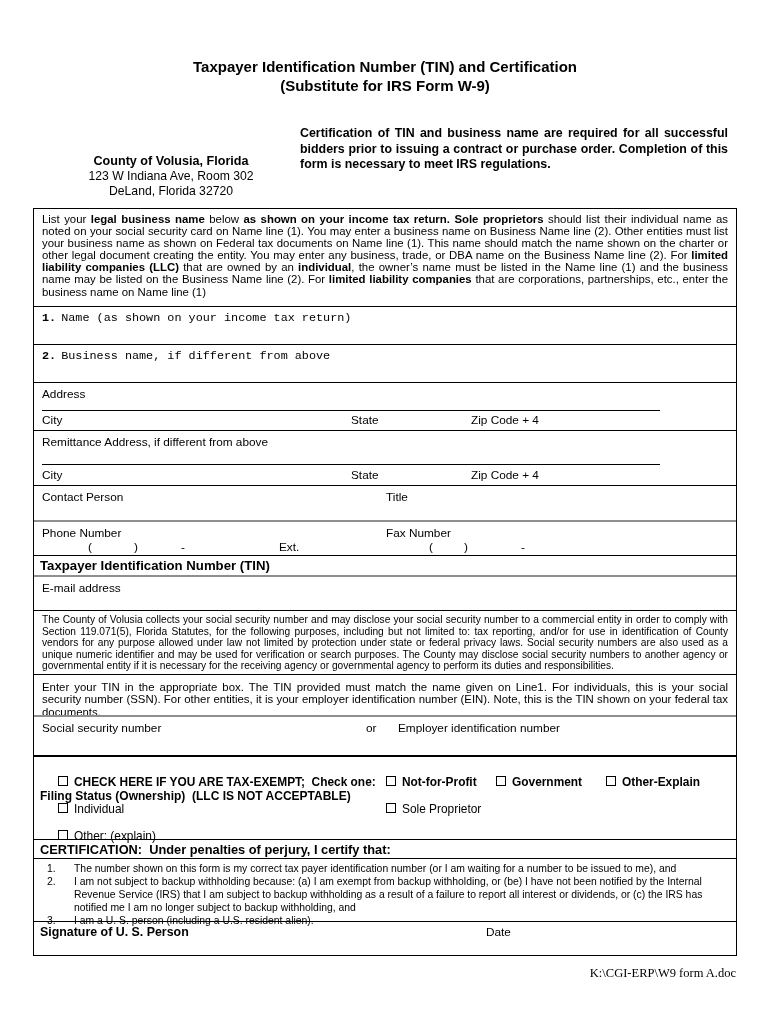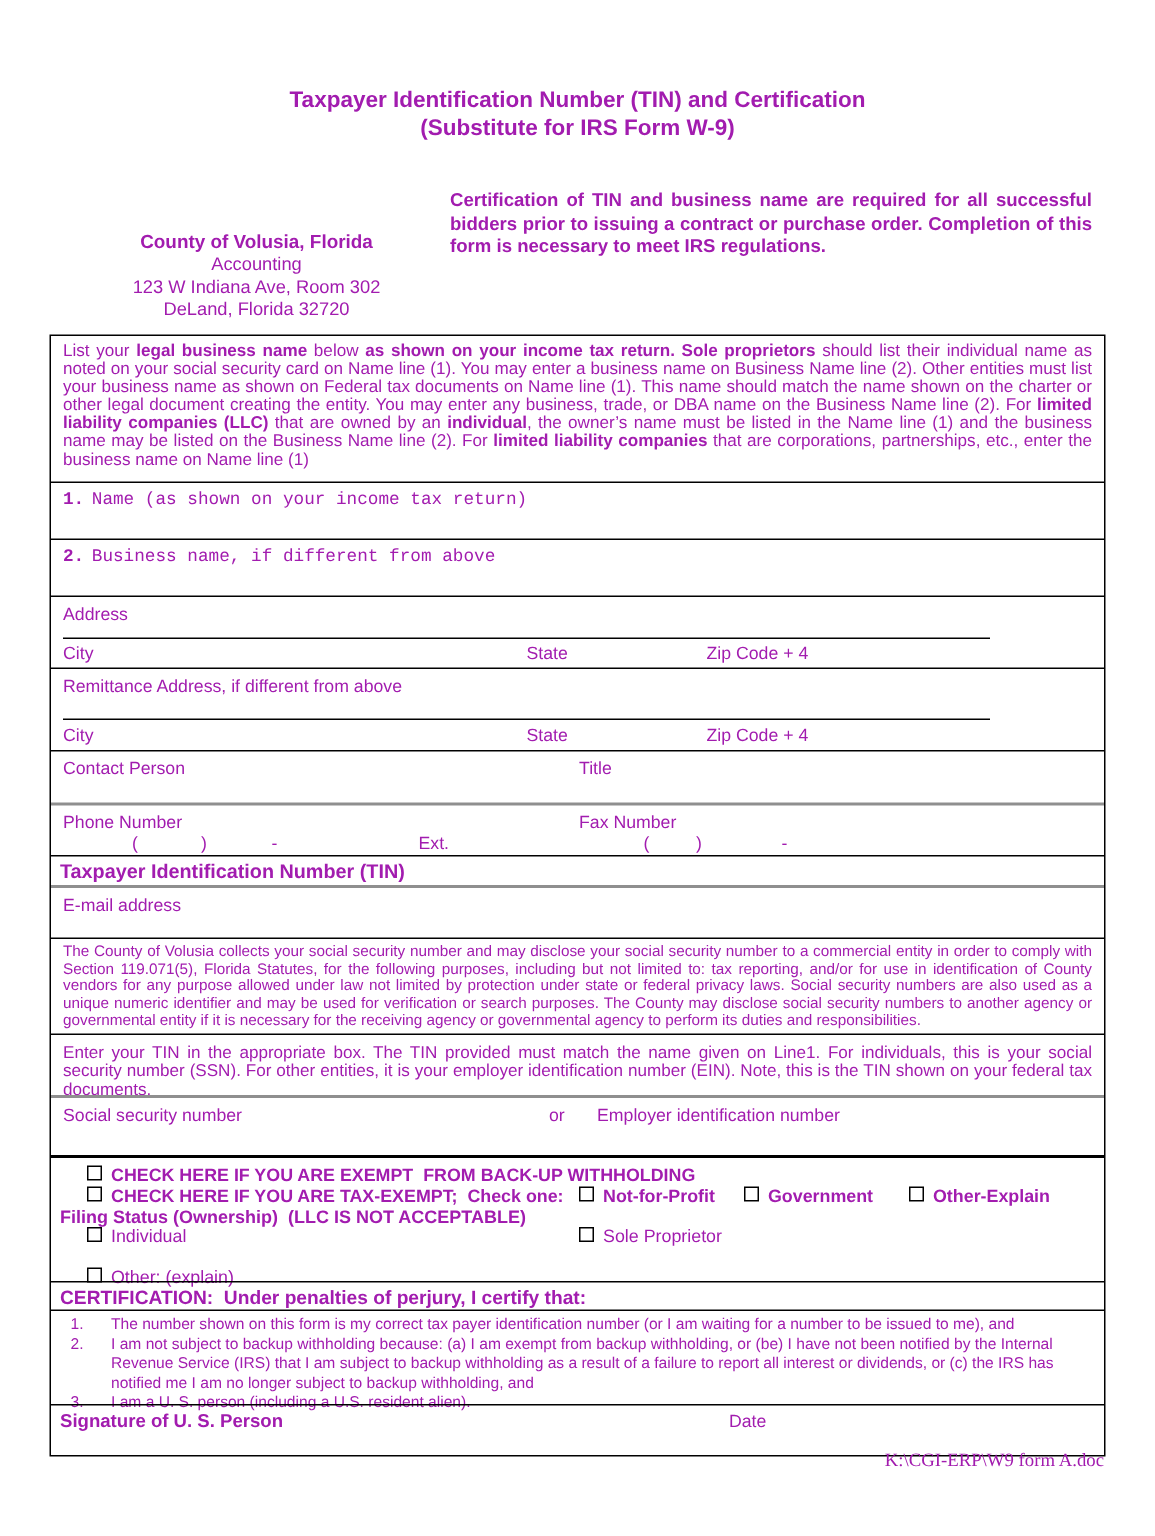--- a/index.html
+++ b/index.html
@@ -1,19 +1,19 @@
 <!DOCTYPE html>
 <html><head>
 <meta charset="utf-8">
 <style>
   * { margin:0; padding:0; box-sizing:border-box; }
   html,body { background:#fff; }
   .page {
     position:relative; width:770px; height:1024px; background:#ffffff;
-    font-family:"Liberation Sans", sans-serif; color:#a21caf; overflow:hidden;
+    font-family:"Liberation Sans", sans-serif; color:#000000; overflow:hidden;
   }
   .b { font-weight:bold; }
   
   .doc-title { margin-top:57px; text-align:center; font-size:15px; font-weight:bold; line-height:19px; }
   
   .header-cols { display:flex; margin-top:31px; }
   .agency { margin-left:60px; width:222px; text-align:center; font-size:12.2px; line-height:15px; }
   .agency .agency-name { font-weight:bold; font-size:12.6px;margin-top:28px; }
   .notice { margin-left:18px; width:428px; font-size:12.4px; line-height:15.5px; font-weight:bold; text-align:justify; }
   
@@ -76,21 +76,20 @@
 <div class="page">
 
   <div class="doc-title">
     <div>Taxpayer Identification Number (TIN) and Certification</div>
     <div>(Substitute for IRS Form W-9)</div>
   </div>
 
   <div class="header-cols">
     <div class="agency">
       <div class="agency-name">County of Volusia, Florida</div>
-      <div>Accounting</div>
       <div>123 W Indiana Ave, Room 302</div>
       <div>DeLand, Florida 32720</div>
     </div>
     <div class="notice">Certification of TIN and business name are required for all successful bidders prior to issuing a contract or purchase order.  Completion of this form is necessary to meet IRS regulations.</div>
   </div>
 
   <div class="form-table">
 
     <div class="cell para intro"><span>List your </span><span class="b">legal business name</span><span> below </span><span class="b">as shown on your income tax return.  Sole proprietors</span><span> should list their individual name as noted on your social security card on Name line (1).  You may enter a business name on Business Name line (2).  Other entities must list your business name as shown on Federal tax documents on Name line (1).  This name should match the name shown on the charter or other legal document creating the entity.  You may enter any business, trade, or DBA name on the Business Name line (2).  For </span><span class="b">limited liability companies (LLC)</span><span> that are owned by an </span><span class="b">individual</span><span>, the owner’s name must be listed in the Name line (1) and the business name may be listed on the Business Name line (2).  For </span><span class="b">limited liability companies</span><span> that are corporations, partnerships, etc., enter the business name on Name line (1)</span></div>
 
@@ -147,24 +146,20 @@
 
     <div class="cell tin-instr">Enter your TIN in the appropriate box.  The TIN provided must match the name given on Line1.  For individuals, this is your social security number (SSN).  For other entities, it is your employer identification number (EIN).  Note, this is the TIN shown on your federal tax documents.</div>
 
     <div class="cell ssn-row gray-top">
       <span class="lab tl">Social security number</span>
       <span class="or-lab">or</span>
       <span class="ein-lab">Employer identification number</span>
     </div>
 
     <div class="cell cbblock">
-      <div class="cbrow r1">
-        <span class="cb c1"></span>
-        <span class="cblbl c1 b">CHECK HERE IF YOU ARE EXEMPT  FROM BACK-UP WITHHOLDING</span>
-      </div>
       <div class="cbrow r2">
         <span class="cb c1"></span>
         <span class="cblbl c1 b">CHECK HERE IF YOU ARE TAX-EXEMPT;  Check one:</span>
         <span class="cb c2"></span>
         <span class="cblbl c2 b">Not-for-Profit</span>
         <span class="cb c3"></span>
         <span class="cblbl c3 b">Government</span>
         <span class="cb c4"></span>
         <span class="cblbl c4 b">Other-Explain</span>
       </div>

